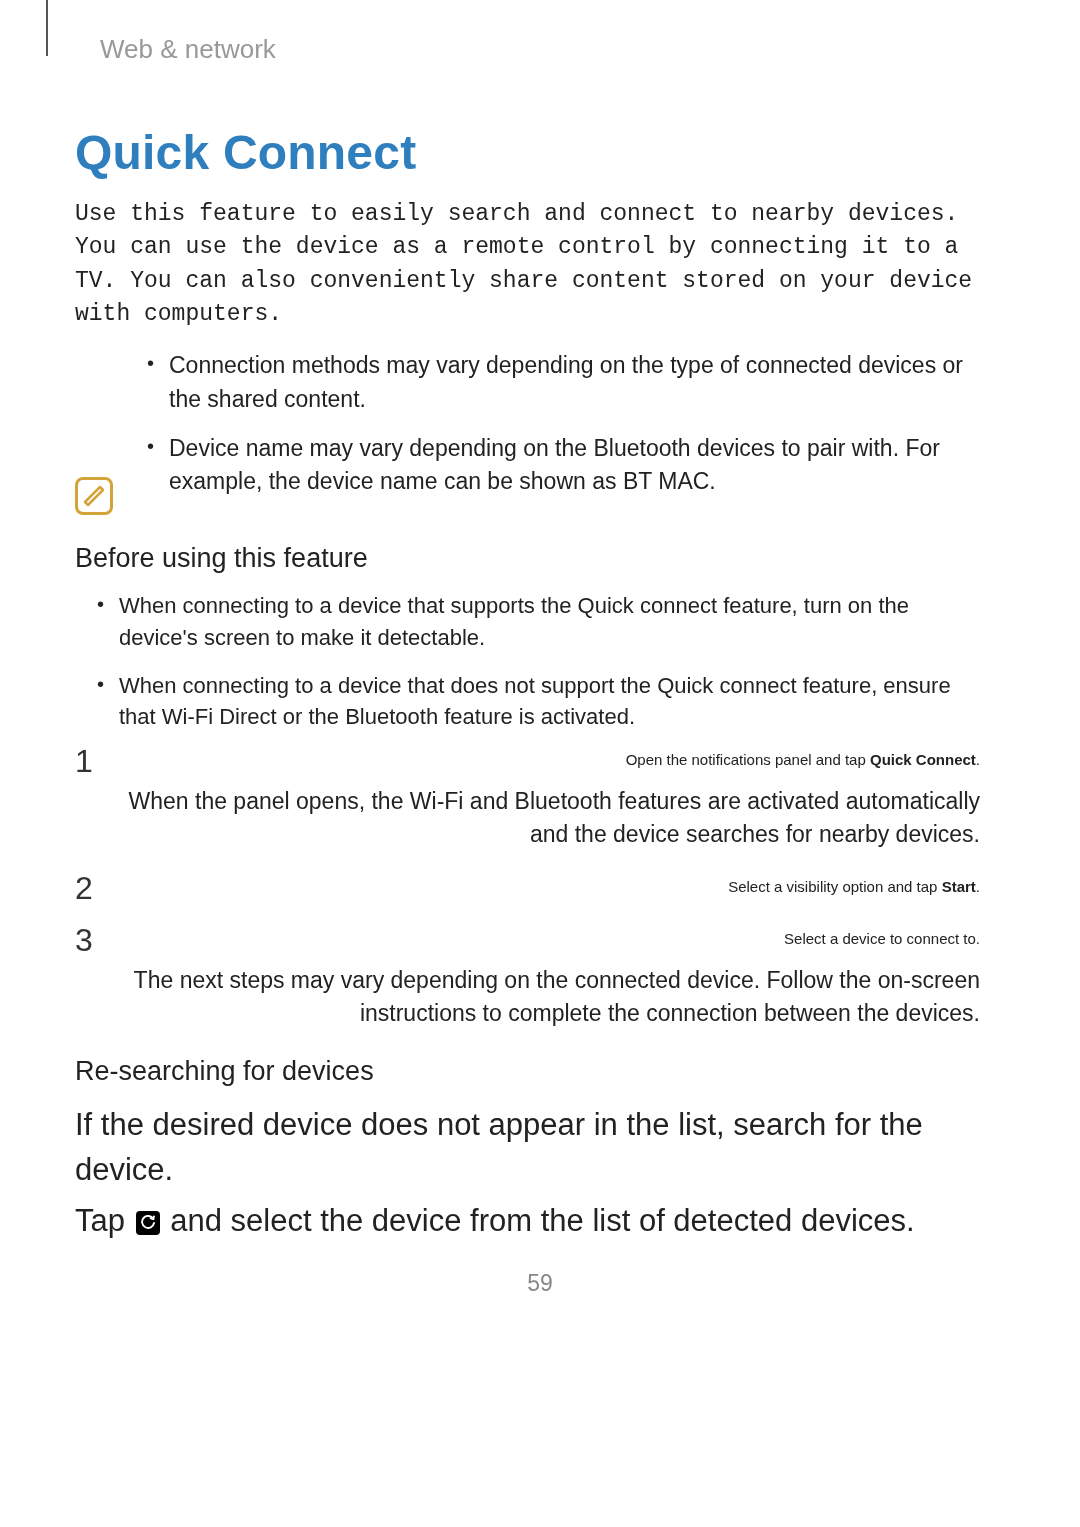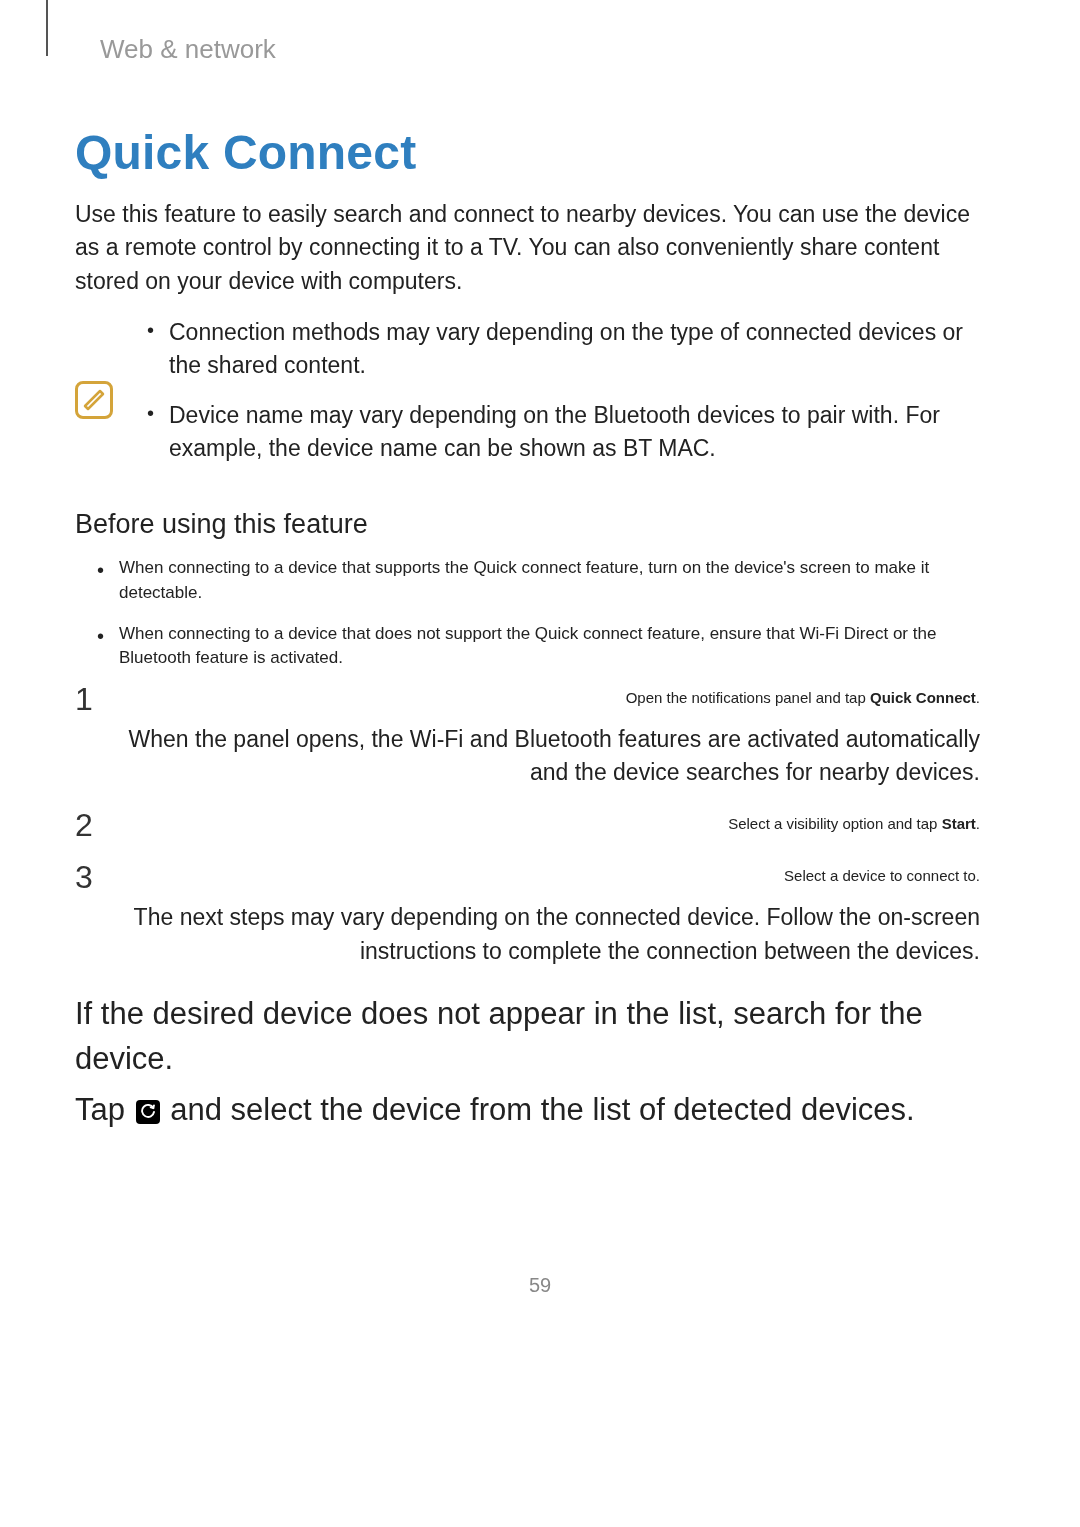--- a/index.html
+++ b/index.html
@@ -38,24 +38,25 @@
       font-weight: 700;
       color: #2f7fbf;
       margin-bottom: 18px;
       letter-spacing: 0.2px;
     }
     .intro {
       font-size: 23px;
       line-height: 1.45;
       color: #222;
       margin-bottom: 18px;
+      font-family: Liberation Mono, monospace;
     }
     .note-block {
       display: flex;
-      align-items: center;
+      align-items: flex-end;
       gap: 30px;
       margin-bottom: 28px;
     }
     .note-icon {
       width: 38px;
       height: 38px;
       border: 3px solid #d4a43a;
       border-radius: 8px;
       display: flex;
       align-items: center;
@@ -92,21 +93,21 @@
       font-weight: 400;
       color: #222;
       margin-top: 26px;
       margin-bottom: 16px;
     }
     .bullet-list {
       list-style: none;
       margin-left: 18px;
     }
     .bullet-list li {
-      font-size: 17px;
+      font-size: 22px;
       line-height: 1.45;
       color: #222;
       position: relative;
       padding-left: 26px;
       margin-bottom: 16px;
     }
     .bullet-list li::before {
       content: "•";
       position: absolute;
       left: 4px;
@@ -176,21 +177,21 @@
     .inline-icon svg {
       width: 16px;
       height: 16px;
     }
     .page-number {
       position: absolute;
       bottom: 230px;
       left: 0;
       right: 0;
       text-align: center;
-      font-size: 20px;
+      font-size: 23px;
       color: #888;
     }
   </style>
 </head>
 <body>
 
 <div class="crop-mark"></div>
 
 <div class="page">
 
@@ -241,20 +242,21 @@
   <div class="step">
     <div class="step-num">3</div>
     <div class="step-body">
       <p class="step-text">
         <span>Select a device to connect to.</span>
       </p>
       <p class="step-follow">The next steps may vary depending on the connected device. Follow the on-screen instructions to complete the connection between the devices.</p>
     </div>
   </div>
 
+  <h3 class="subheading">Re-searching for devices</h3>
   <p class="para">If the desired device does not appear in the list, search for the device.</p>
   <p class="para">
     <span>Tap </span><span class="inline-icon">
         <svg viewBox="0 0 24 24" fill="none" stroke="#fff" stroke-width="2.8" stroke-linecap="round">
           <path d="M20 6 A9 9 0 1 0 21 12"></path>
           <path d="M21 2 L20 6 L16 5"></path>
         </svg>
       </span><span> and select the device from the list of detected devices.</span>
   </p>
 

